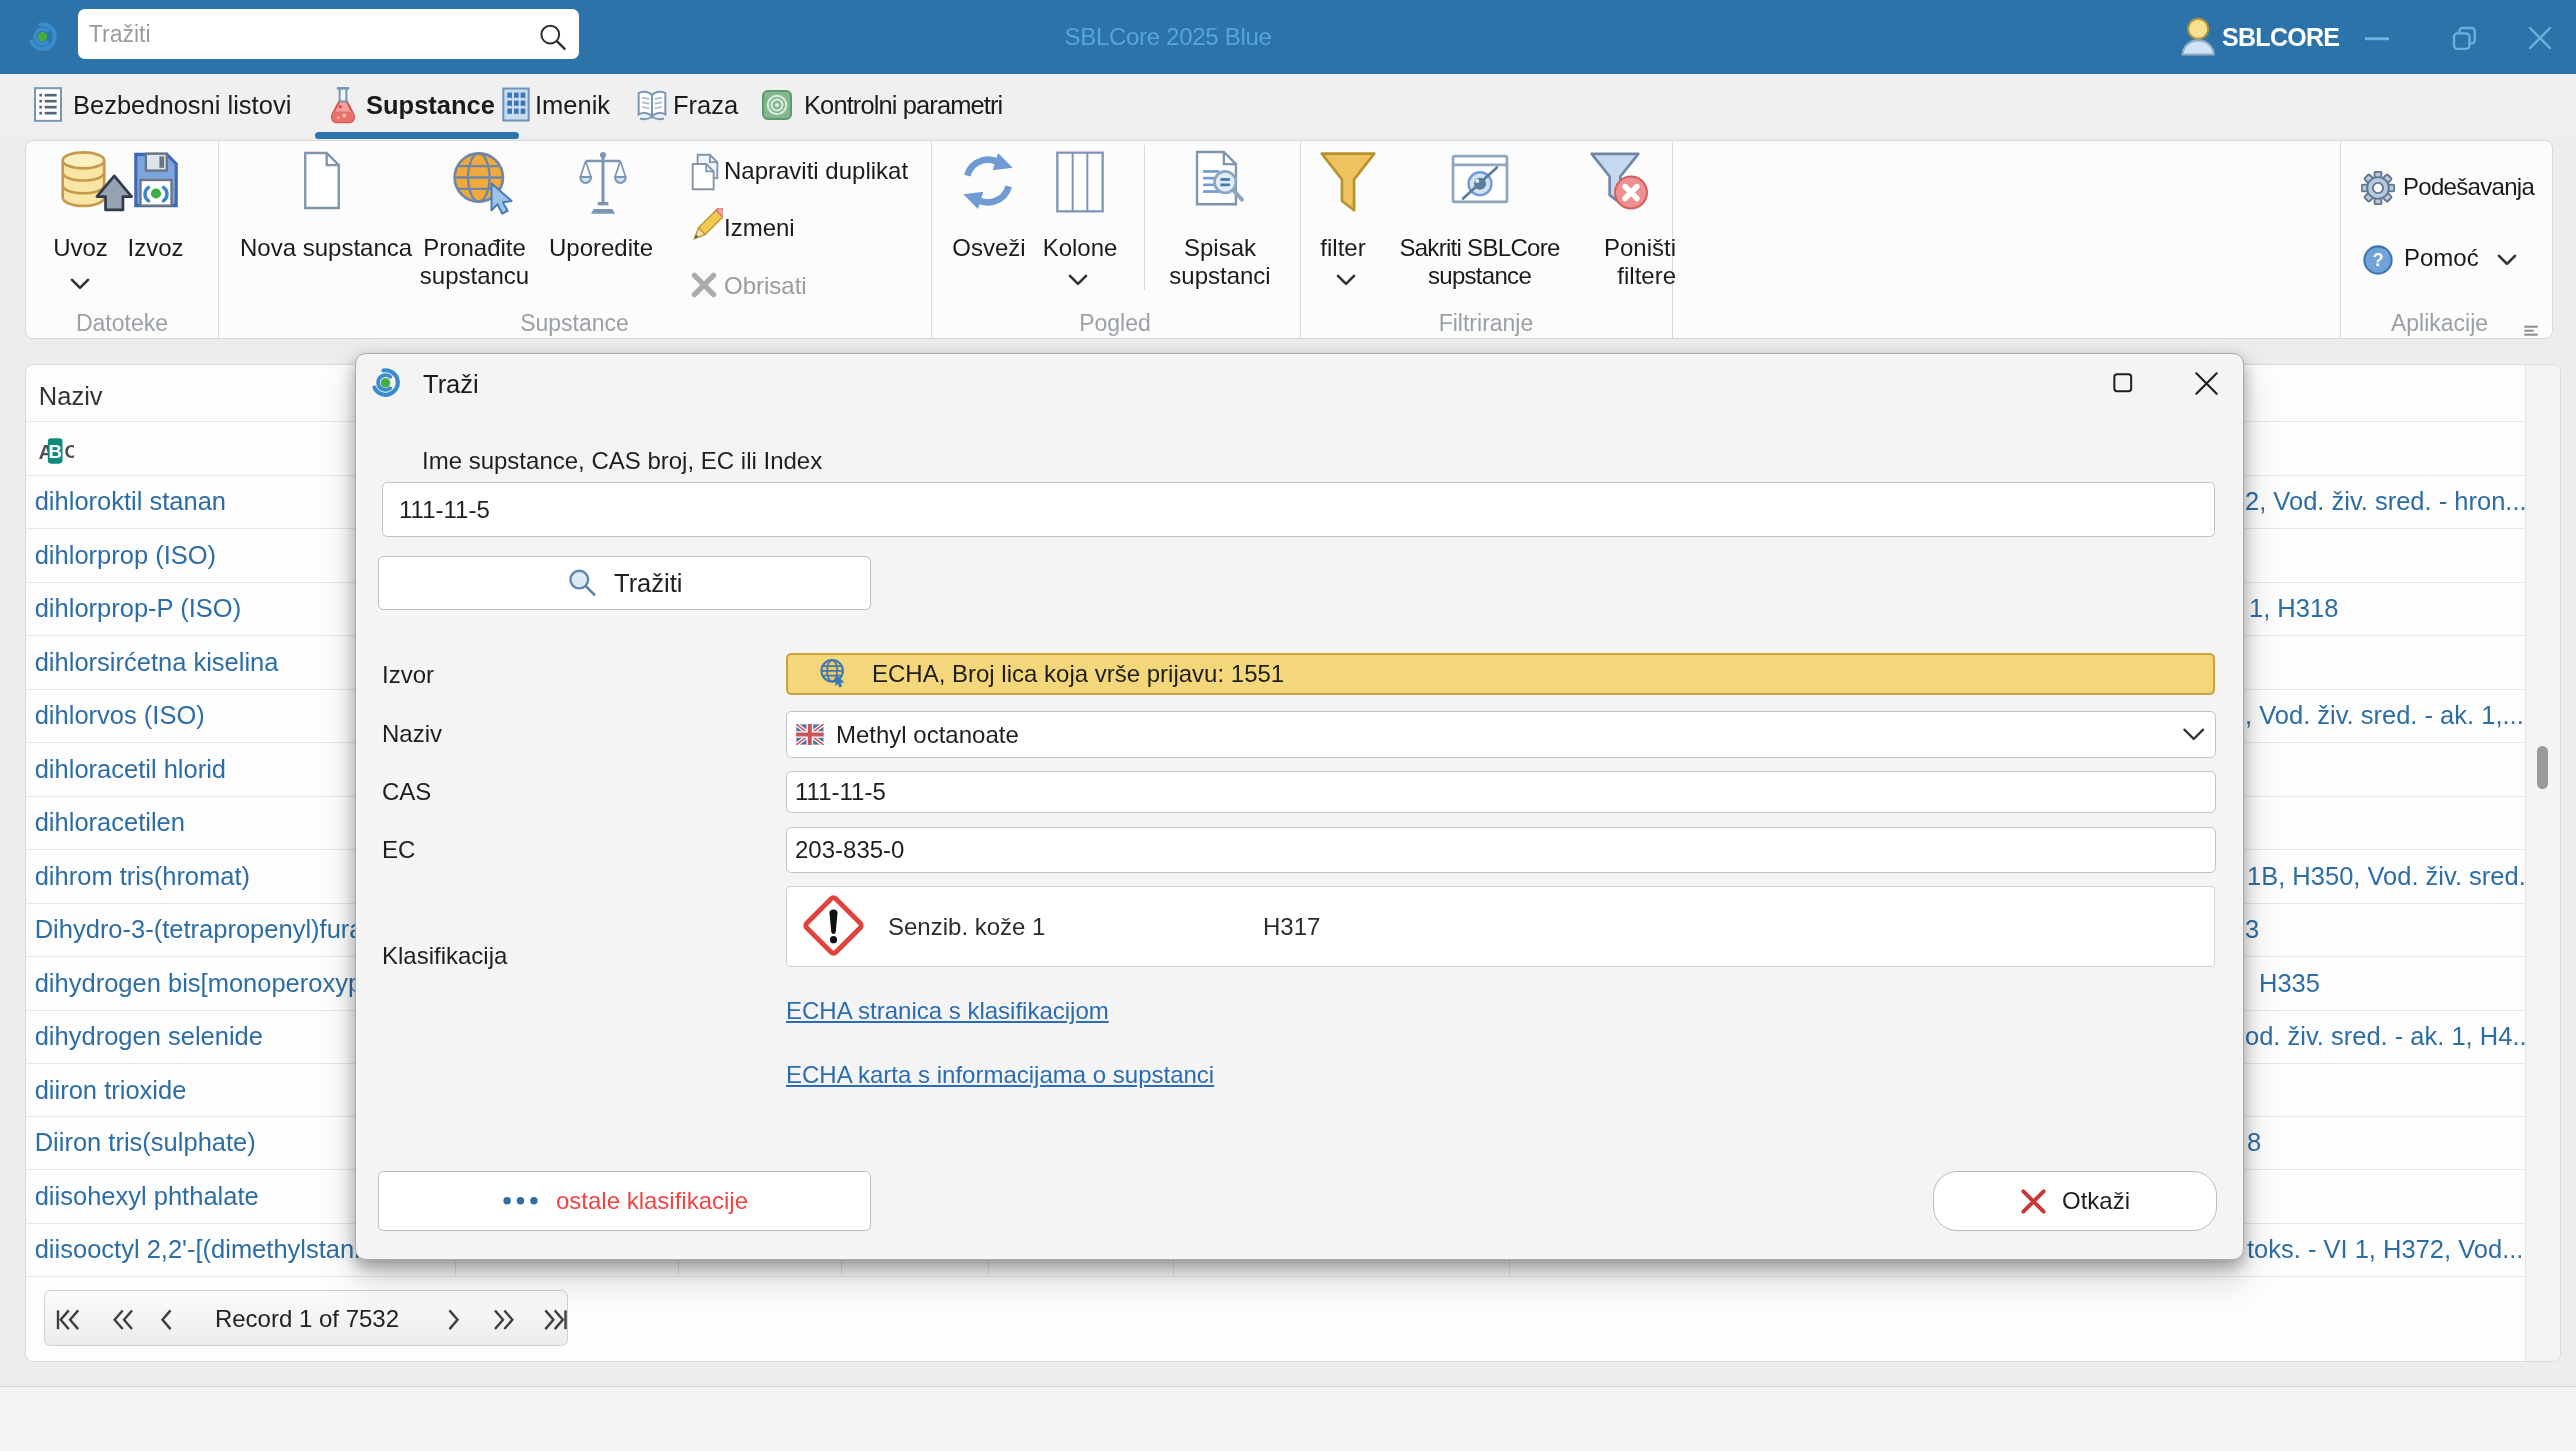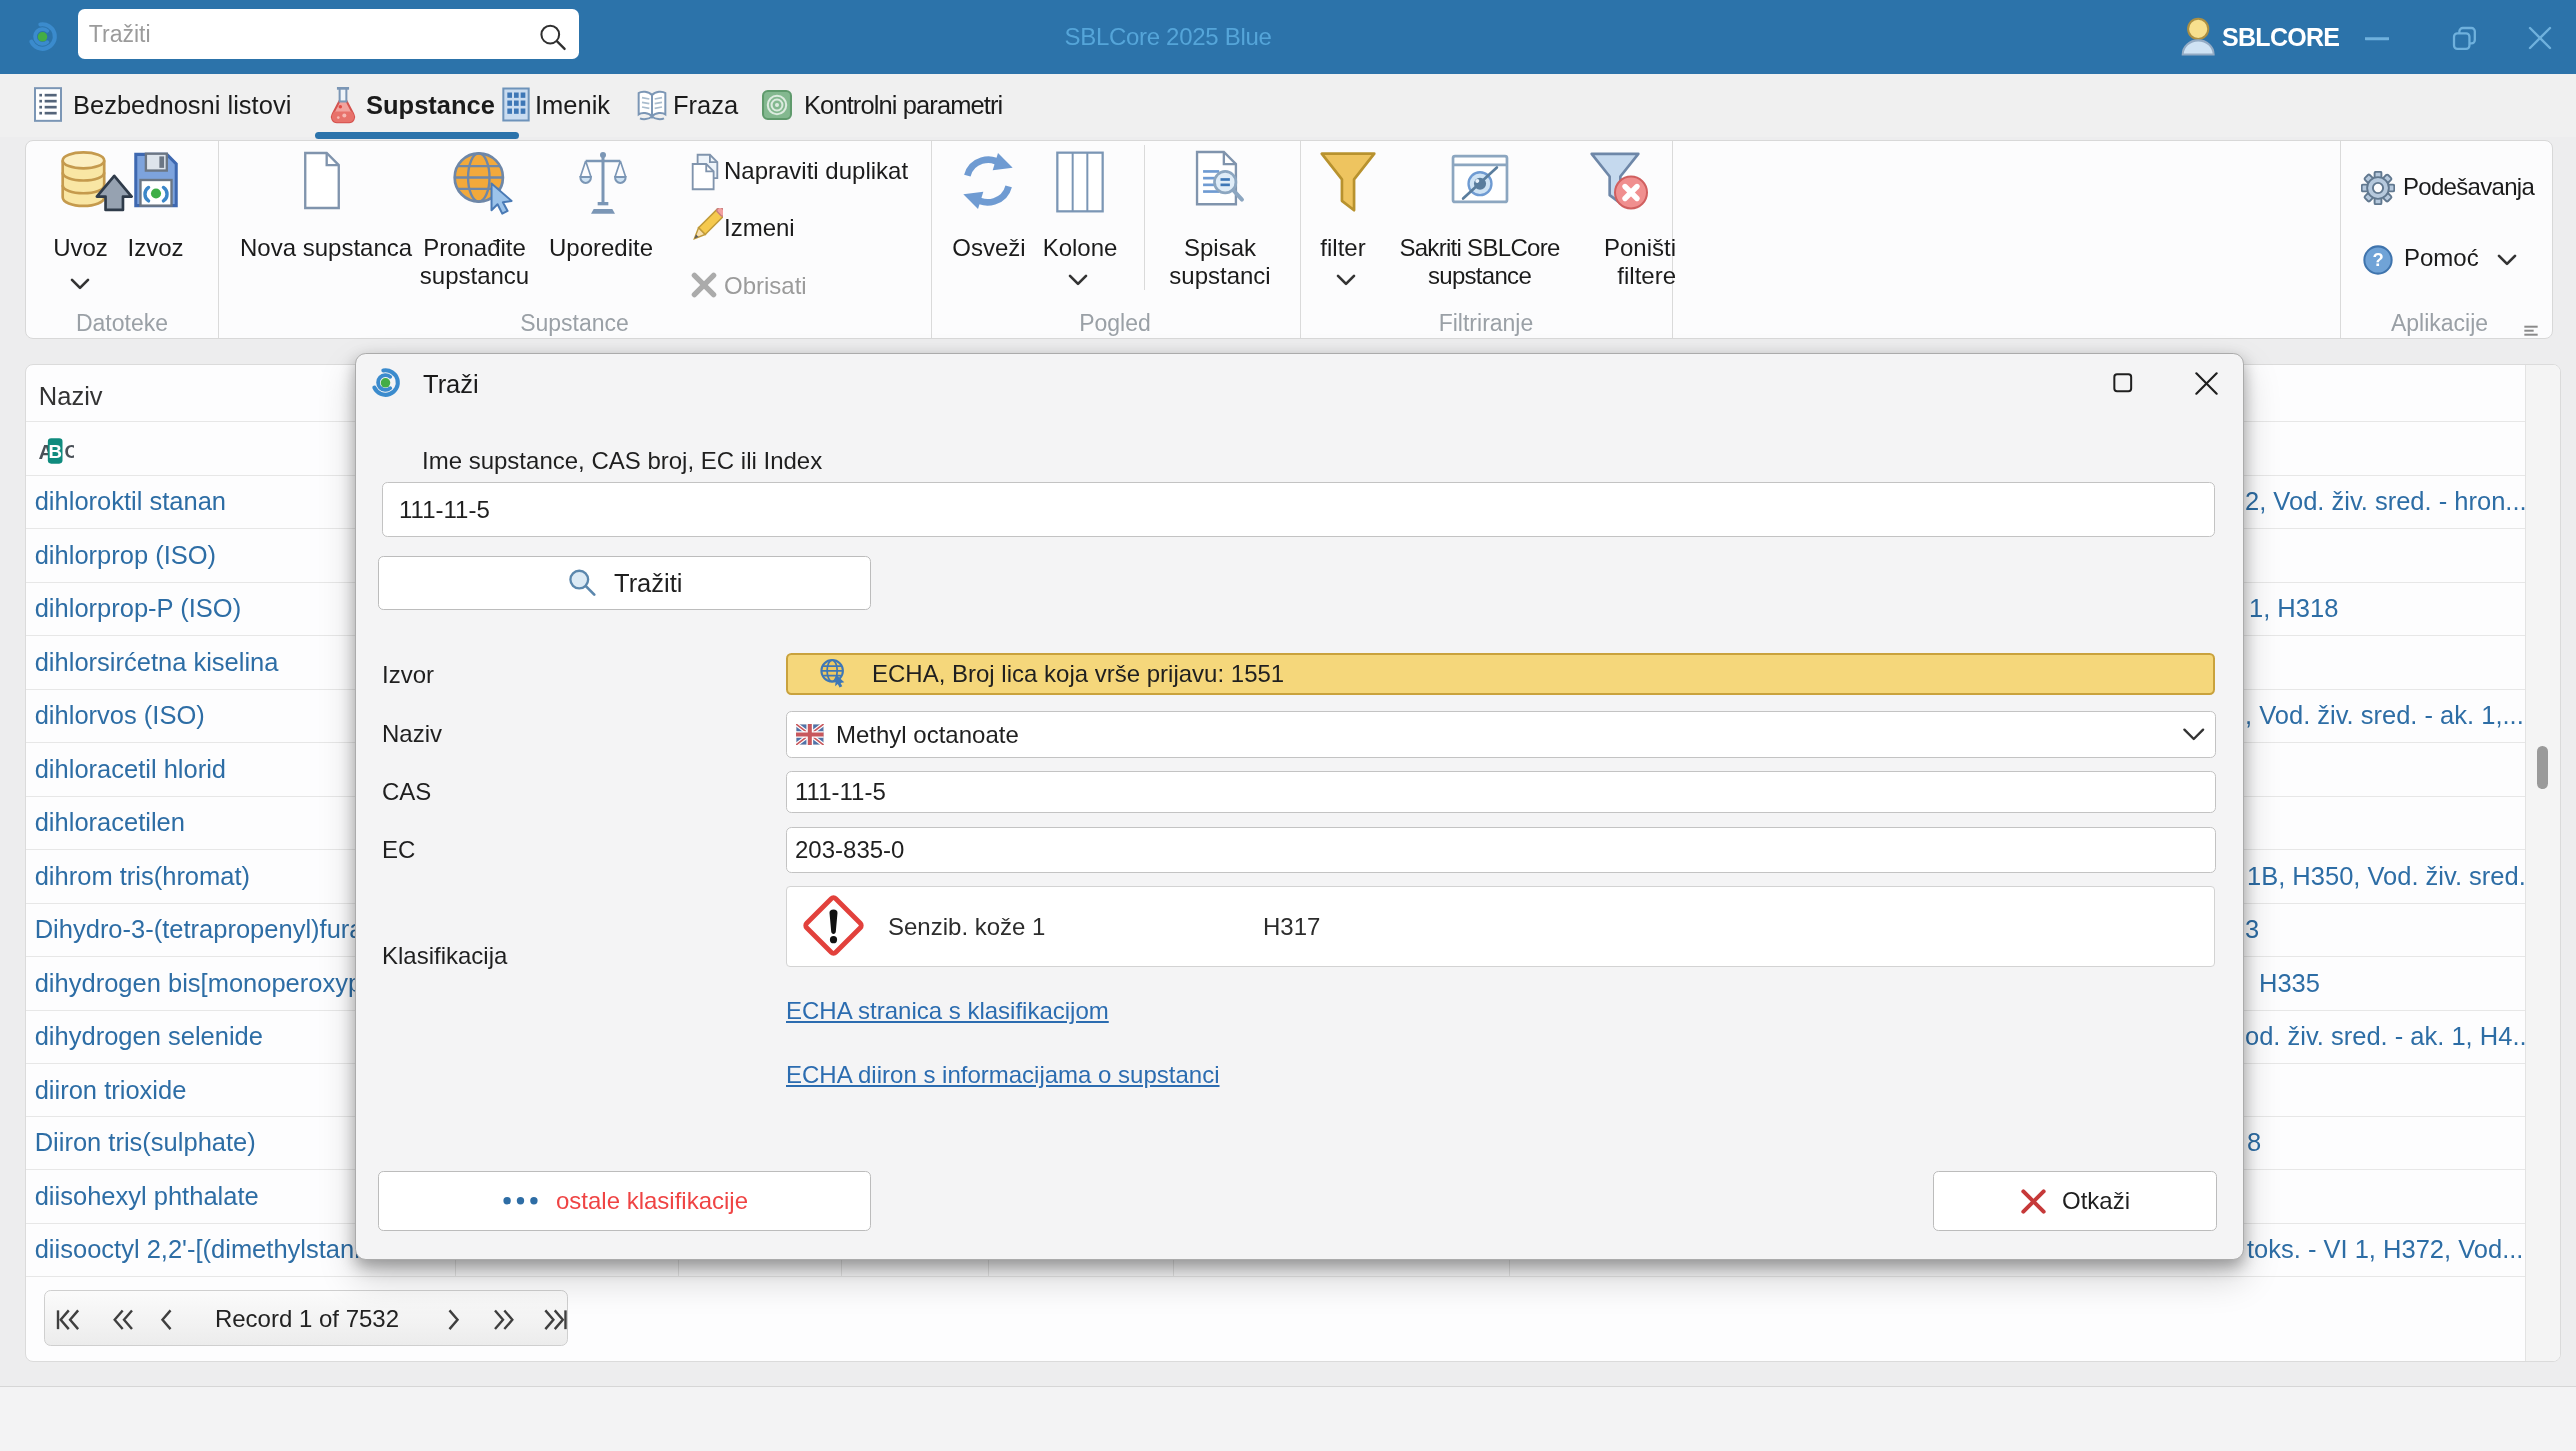--- a/index.html
+++ b/index.html
@@ -536,31 +536,31 @@
       <svg width="63" height="63" viewBox="0 0 98 98">
   <rect x="17" y="17" width="64" height="64" rx="5" transform="rotate(45 49 49)" fill="#fff" stroke="#e2413c" stroke-width="7.5"></rect>
   <path d="M49 24 c4 0 6.5 2 6.2 5.5 l-2.6 29 c-0.2 2.3 -1.6 3.6 -3.6 3.6 s-3.4 -1.3 -3.6 -3.6 l-2.6 -29 C42.5 26 45 24 49 24 z" fill="#111"></path>
   <circle cx="49" cy="71" r="5.6" fill="#111"></circle>
 </svg>
     </div>
   <div class="dtext" style="left:532px;top:532px;height:81px;line-height:81px;color:#2c2c2c;">Senzib. kože 1</div>
   <div class="dtext" style="left:907px;top:532px;height:81px;line-height:81px;color:#2c2c2c;">H317</div>
 
   <div class="dlink" style="left:430px;top:642px;height:30px;line-height:30px;">ECHA stranica s klasifikacijom</div>
-  <div class="dlink" style="left:430px;top:706px;height:30px;line-height:30px;">ECHA diiron s informacijama o supstanci</div>
+  <div class="dlink" style="left:430px;top:706px;height:30px;line-height:30px;">ECHA karta s informacijama o supstanci</div>
 
   <div class="dbtn" style="left:22px;top:817px;width:493px;height:60px;">
     <svg width="43" height="9.4" viewBox="0 0 64 14" style="margin-right:12px;">
       <circle cx="9" cy="7" r="5.5" fill="#2e6da5"></circle>
         <circle cx="29" cy="7" r="5.5" fill="#2e6da5"></circle>
         <circle cx="49" cy="7" r="5.5" fill="#2e6da5"></circle>
     </svg>
     <span style="font-size:24px;color:#ef4444;">ostale klasifikacije</span>
   </div>
-  <div class="dbtn" style="left:1577px;top:817px;width:284px;height:60px;">
+  <div class="dbtn" style="left:1577px;top:817px;width:284px;height:60px;border-radius:24px;">
     <svg width="27" height="27" viewBox="0 0 40 40" style="margin-right:15px;">
       <line x1="5" y1="5" x2="35" y2="35" stroke="#c63939" stroke-width="6" stroke-linecap="round"></line>
       <line x1="35" y1="5" x2="5" y2="35" stroke="#c63939" stroke-width="6" stroke-linecap="round"></line>
     </svg>
     <span style="font-size:24px;color:#1f1f1f;">Otkaži</span>
   </div>
 </div>
 
 
 </body></html>

